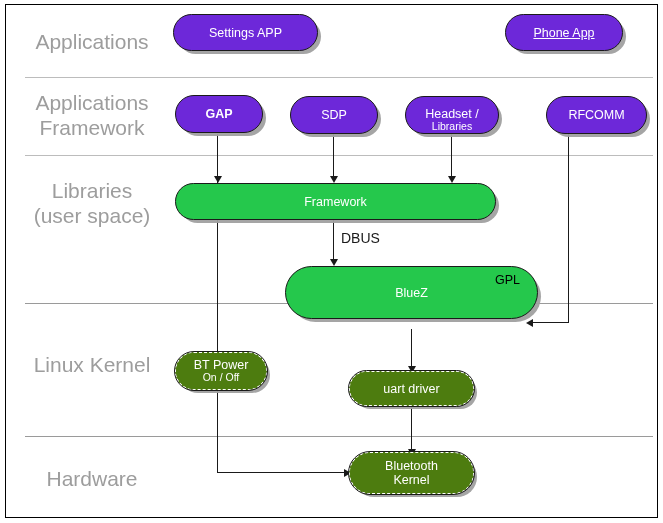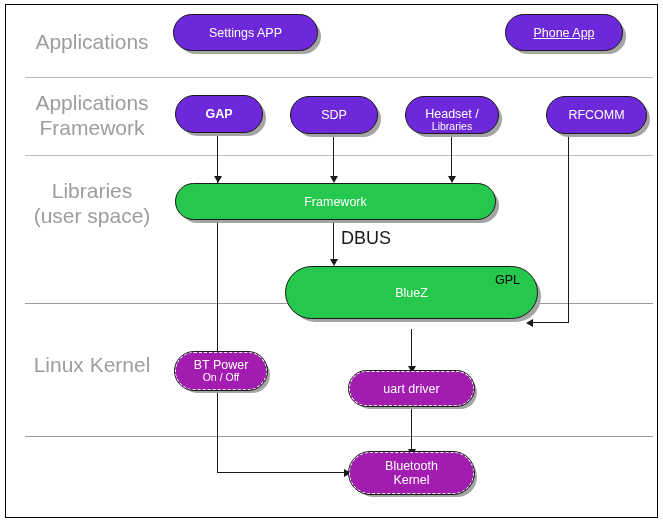--- a/index.html
+++ b/index.html
@@ -62,21 +62,21 @@
     justify-content: center;
     color: #ffffff;
     text-align: center;
     line-height: 1.12;
     box-shadow: 4px 4px 0 -1px rgba(160,160,160,0.95);
   }
   .node .l1 { font-size: 12.5px; }
   .node .l2 { font-size: 10.5px; }
   .node.blue   { background: #6d28d9; }
   .node.green  { background: #25c84c; }
-  .node.red    { background: #a21caf; border-style: dashed; border-color:#ffffff; outline:1.2px solid #1a1a1a; }
+  .node.red    { background: #4d7c0f; border-style: dashed; border-color:#ffffff; outline:1.2px solid #1a1a1a; }
   .node.green.big .l1 { font-size: 12.5px; }
 
   .gpl-tag {
     position: absolute;
     right: 17px;
     top: 6px;
     color: #000000;
     font-size: 12.5px;
     line-height: 14px;
   }
@@ -106,21 +106,21 @@
   .arrowhead-right {
     position: absolute;
     width: 0; height: 0;
     border-top: 4px solid transparent;
     border-bottom: 4px solid transparent;
     border-left: 7px solid #1a1a1a;
   }
   .edge-label {
     position: absolute;
     color: #1a1a1a;
-    font-size: 18px;
+    font-size: 14px;
     line-height: 14px;
     white-space: nowrap;
   }
 </style>
 </head>
 <body>
 
 <div id="canvas">
 
   <div id="frame"></div>
@@ -133,20 +133,21 @@
   <div class="layer-label" style="left:8px;  top:29px; width:168px;">Applications</div>
 
   <div class="layer-label" style="left:8px;  top:90px; width:168px;">Applications
 Framework</div>
 
   <div class="layer-label" style="left:8px;  top:178px; width:168px;">Libraries
 (user space)</div>
 
   <div class="layer-label" style="left:8px;  top:352px; width:168px;">Linux Kernel</div>
 
+  <div class="layer-label" style="left:8px;  top:466px; width:168px;">Hardware</div>
 
   <div class="vline" style="left:217px; top:134px; height:339px;"></div>
   <div class="hline" style="left:217px; top:472px; width:130px;"></div>
   <div class="arrowhead-right" style="left:344px; top:469px;"></div>
 
   <div class="vline" style="left:217px; top:134px; height:43px;"></div>
   <div class="arrowhead-down" style="left:214px; top:176px;"></div>
 
   <div class="vline" style="left:333px; top:134px; height:43px;"></div>
   <div class="arrowhead-down" style="left:330px; top:176px;"></div>

